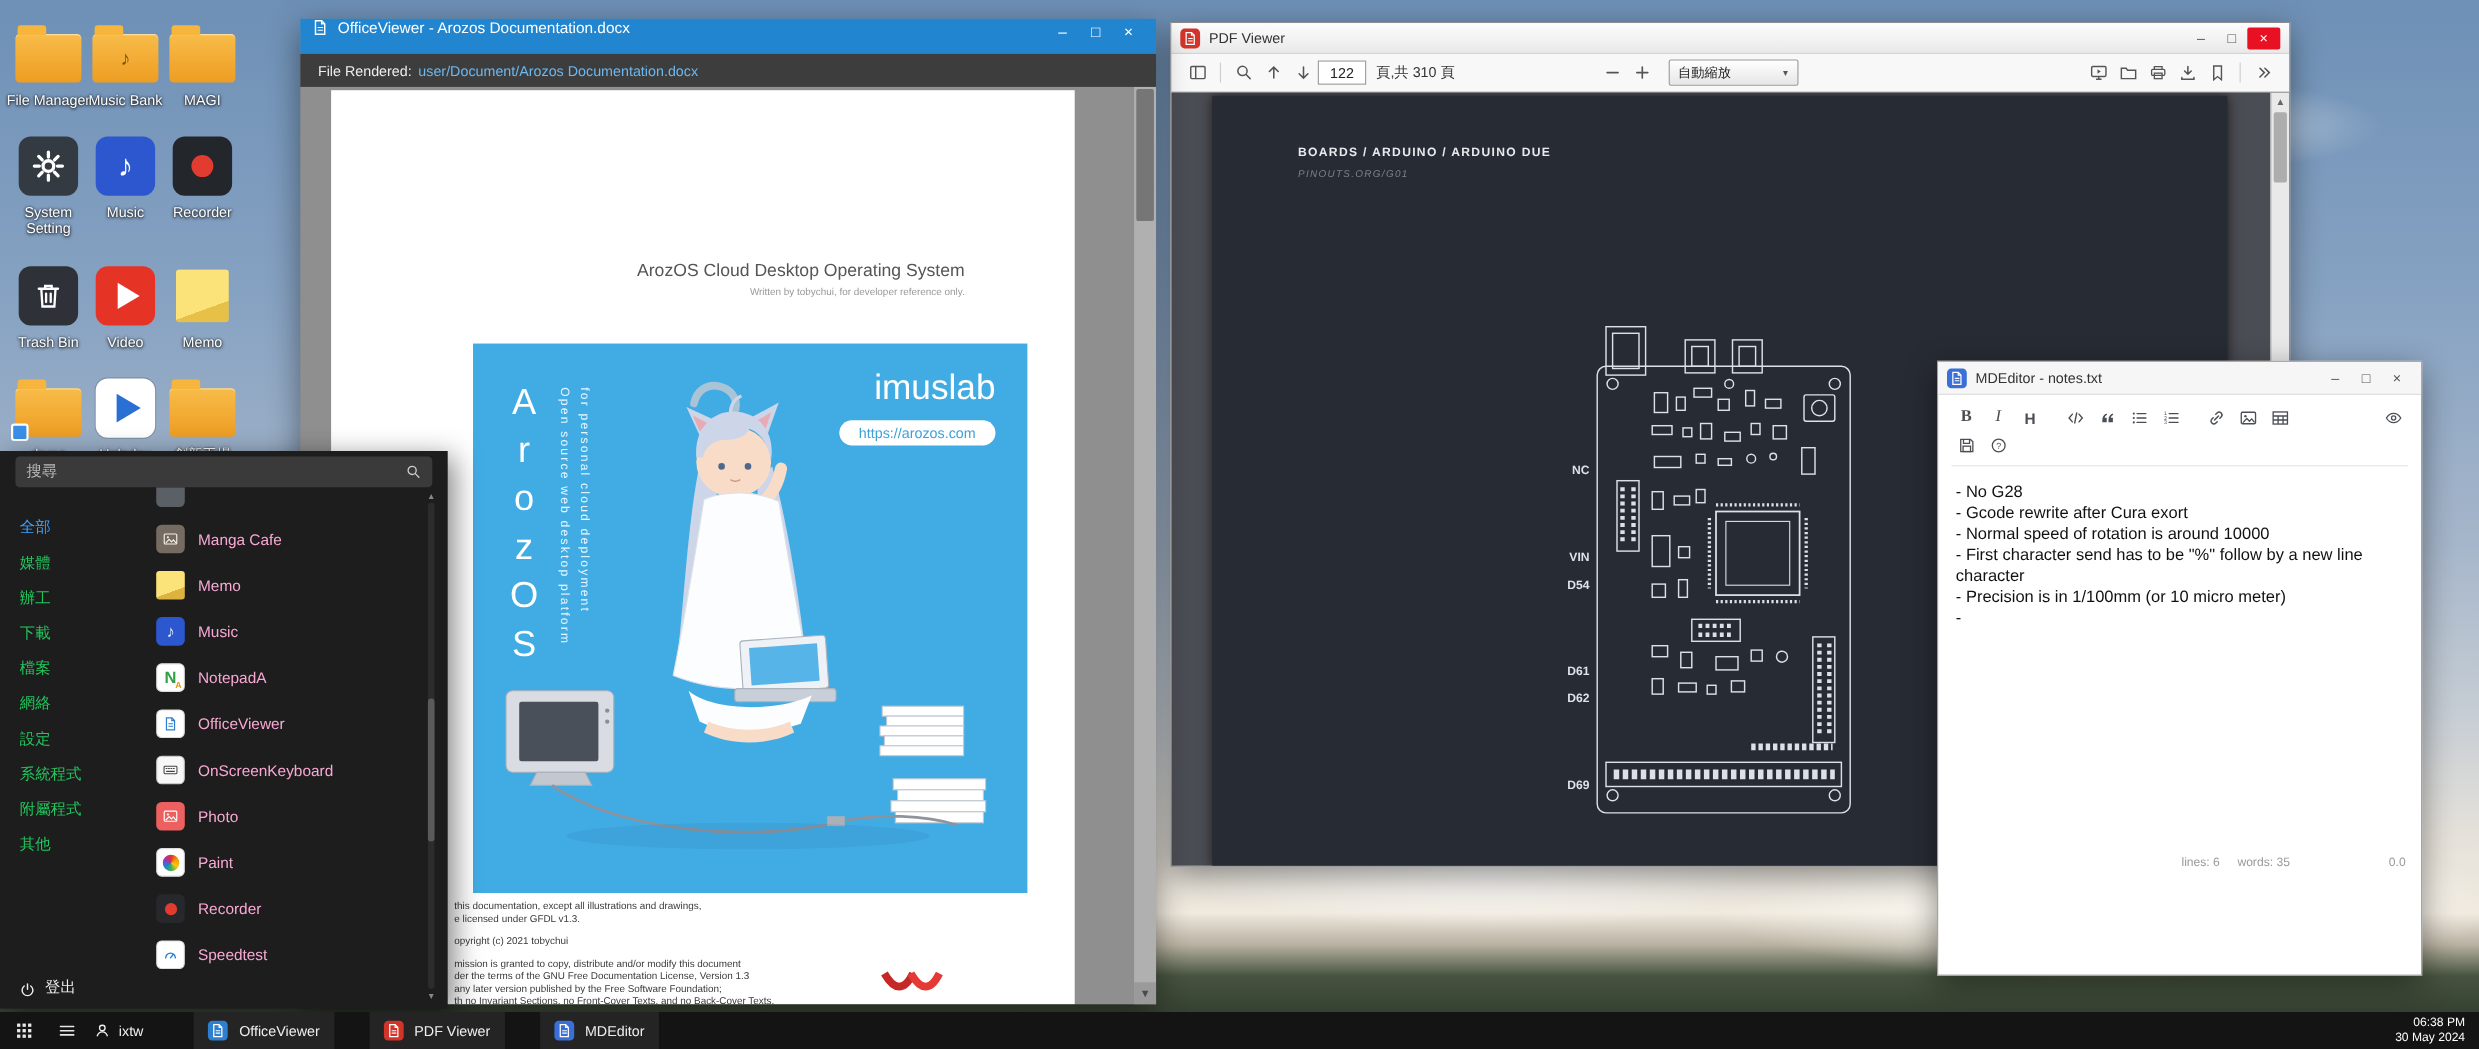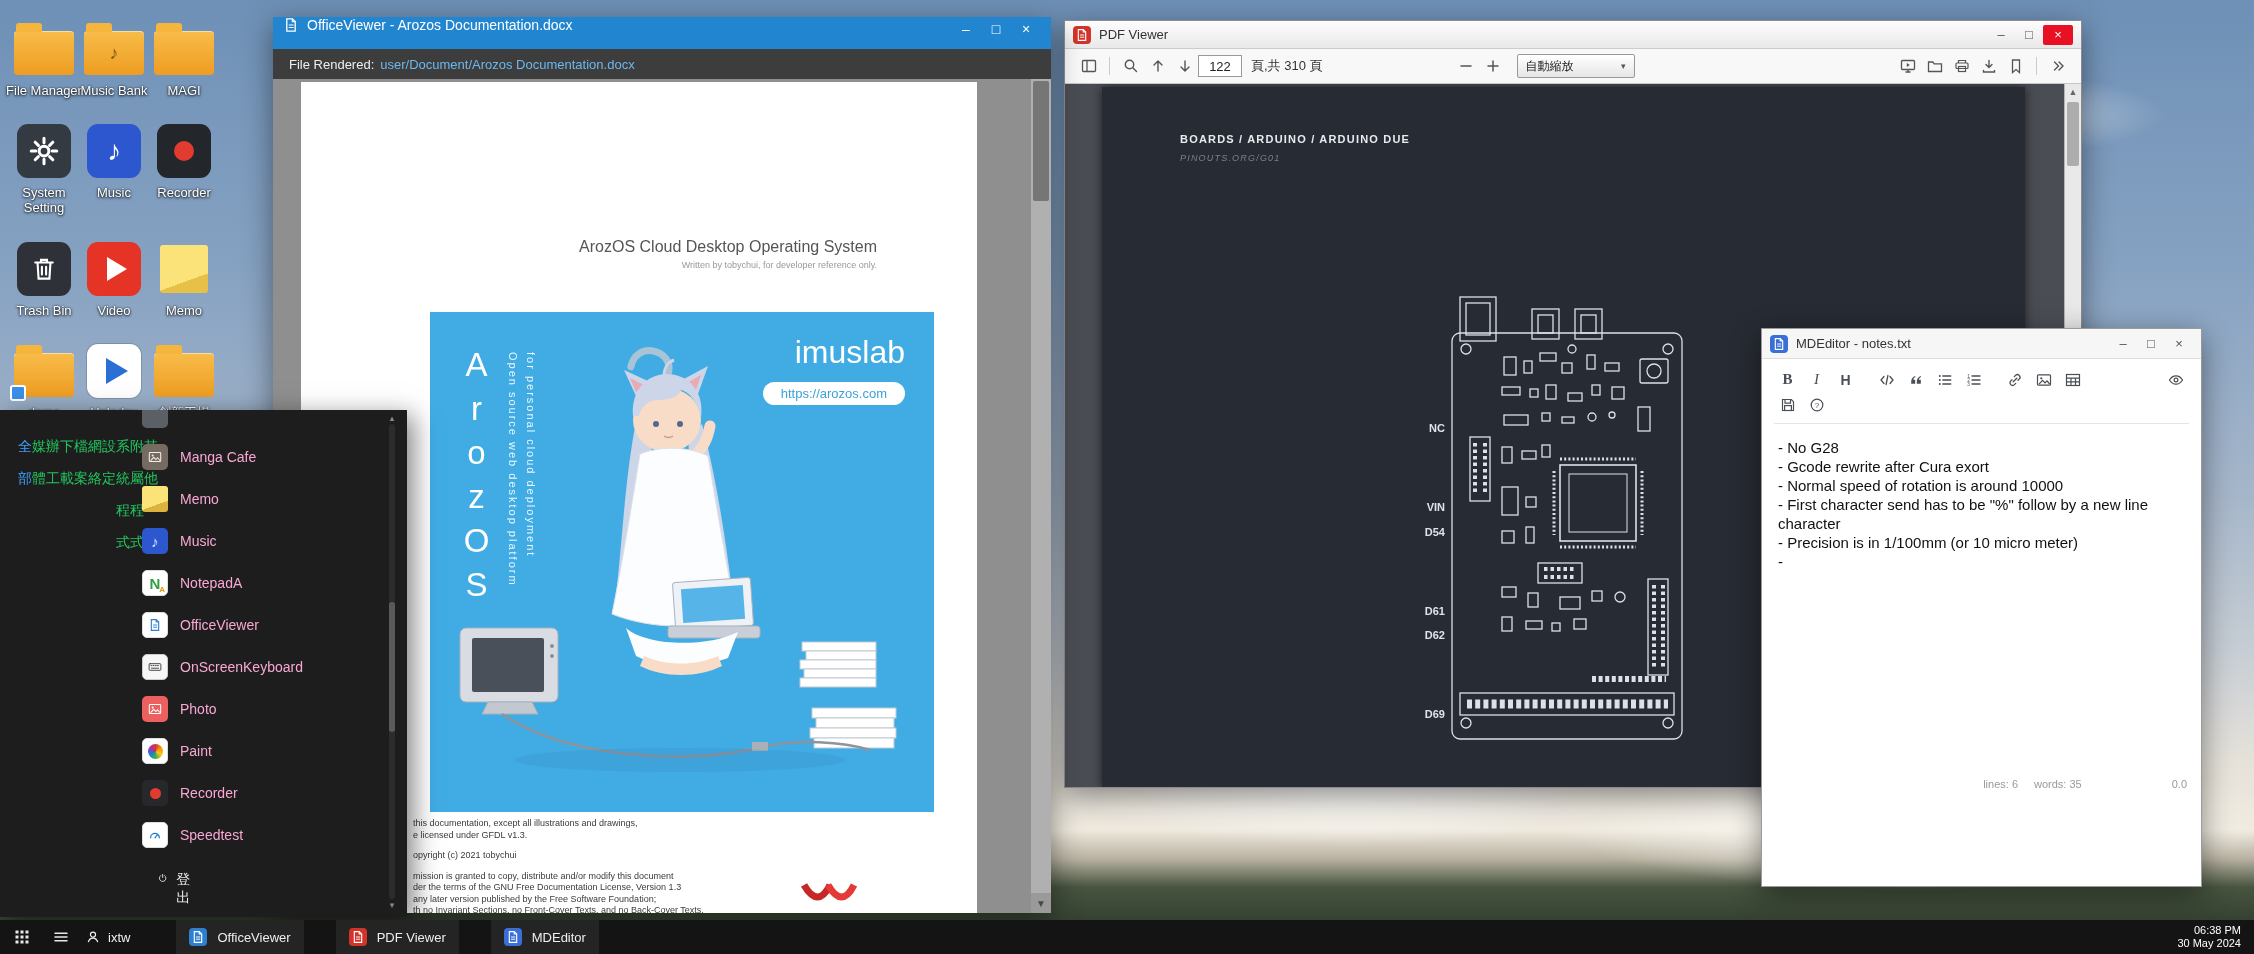--- a/index.html
+++ b/index.html
@@ -101,24 +101,24 @@
   .md-divider{border-top:1px solid #e4e4e4;margin-top:6px}
   .md-body{padding:12px 16px;font-size:15px;color:#111;line-height:19px;height:352px;flex:none;overflow:hidden}
   .md-line{min-height:19px}
   .md-status{display:flex;justify-content:flex-end;align-items:center;gap:16px;font-size:11px;color:#999;padding:0 14px;flex:none}
   .md-cursor{margin-left:74px}
   
   .startmenu{position:absolute;left:0;top:410px;width:407px;height:507px;background:#1d1d1d;z-index:6;box-shadow:6px 6px 24px rgba(0,0,0,.5);display:flex;flex-direction:column}
   .sm-search{margin:5px 14px 0;height:28px;background:#3a3a3a;border-radius:4px;display:flex;align-items:center;padding:0 10px;color:#b8b8b8;font-size:14px;flex:none}
   .sm-search .mag{margin-left:auto;color:#ccc}
   .sm-body{flex:1;display:flex;position:relative;overflow:hidden}
-  .sm-cats{width:128px;padding:20px 0 6px 18px;display:flex;flex:none}
+  .sm-cats{width:128px;padding:20px 0 6px 18px;display:flex;flex-direction:column;flex:none}
   .sm-cat{font-size:14px;color:#22c55e;height:32px;line-height:32px}
   .sm-cat.active{color:#3da1ff}
-  .sm-logout{margin-top:auto;display:flex;align-items:flex-start;gap:9px;color:#eee;font-size:14px;padding-bottom:4px}
+  .sm-logout{margin-top:auto;display:flex;align-items:flex-end;gap:9px;color:#eee;font-size:14px;padding-bottom:4px}
   .sm-apps{flex:1;position:relative;overflow:hidden;padding:0 26px 0 6px}
   .sm-list{margin-top:-16px}
   .sm-item{height:42px;display:flex;align-items:center;gap:12px;padding-left:8px}
   .sm-label{font-size:14px;color:#f9a8d4;white-space:nowrap}
   .ai{width:26px;height:26px;border-radius:5px;flex:none;display:flex;align-items:center;justify-content:center;position:relative}
   .ai-manga{background:#756b61;color:#f2efe9}
   .ai-note{background:linear-gradient(160deg,#fbe37a 0 68%,#dcb33f 68%);border-radius:3px}
   .ai-music{background:#2c57cf;color:#dceaff;font-size:15px}
   .ai-notepad{background:#fff;border:1px solid #ddd;color:#2f9e44;font-weight:bold;font-size:15px}
   .ai-notepad .abadge{position:absolute;right:2px;bottom:1px;font-size:8px;color:#e8940a;font-weight:bold}
@@ -790,20 +790,28 @@
     <div class="md-line">-</div>
   </div>
   <div class="md-status">
     <span>lines: 6</span>
     <span>words: 35</span>
     <span class="md-cursor">0.0</span>
   </div>
 </div>
 
 <div class="startmenu">
+  <div class="sm-search">
+    <span>搜尋</span>
+    <span class="mag">
+        <svg class="icon14">
+          <use href="#i-search"></use>
+        </svg>
+      </span>
+  </div>
   <div class="sm-body">
     <div class="sm-cats">
       <div class="sm-cat active">全部</div>
       <div class="sm-cat">媒體</div>
       <div class="sm-cat">辦工</div>
       <div class="sm-cat">下載</div>
       <div class="sm-cat">檔案</div>
       <div class="sm-cat">網絡</div>
       <div class="sm-cat">設定</div>
       <div class="sm-cat">系統程式</div>

